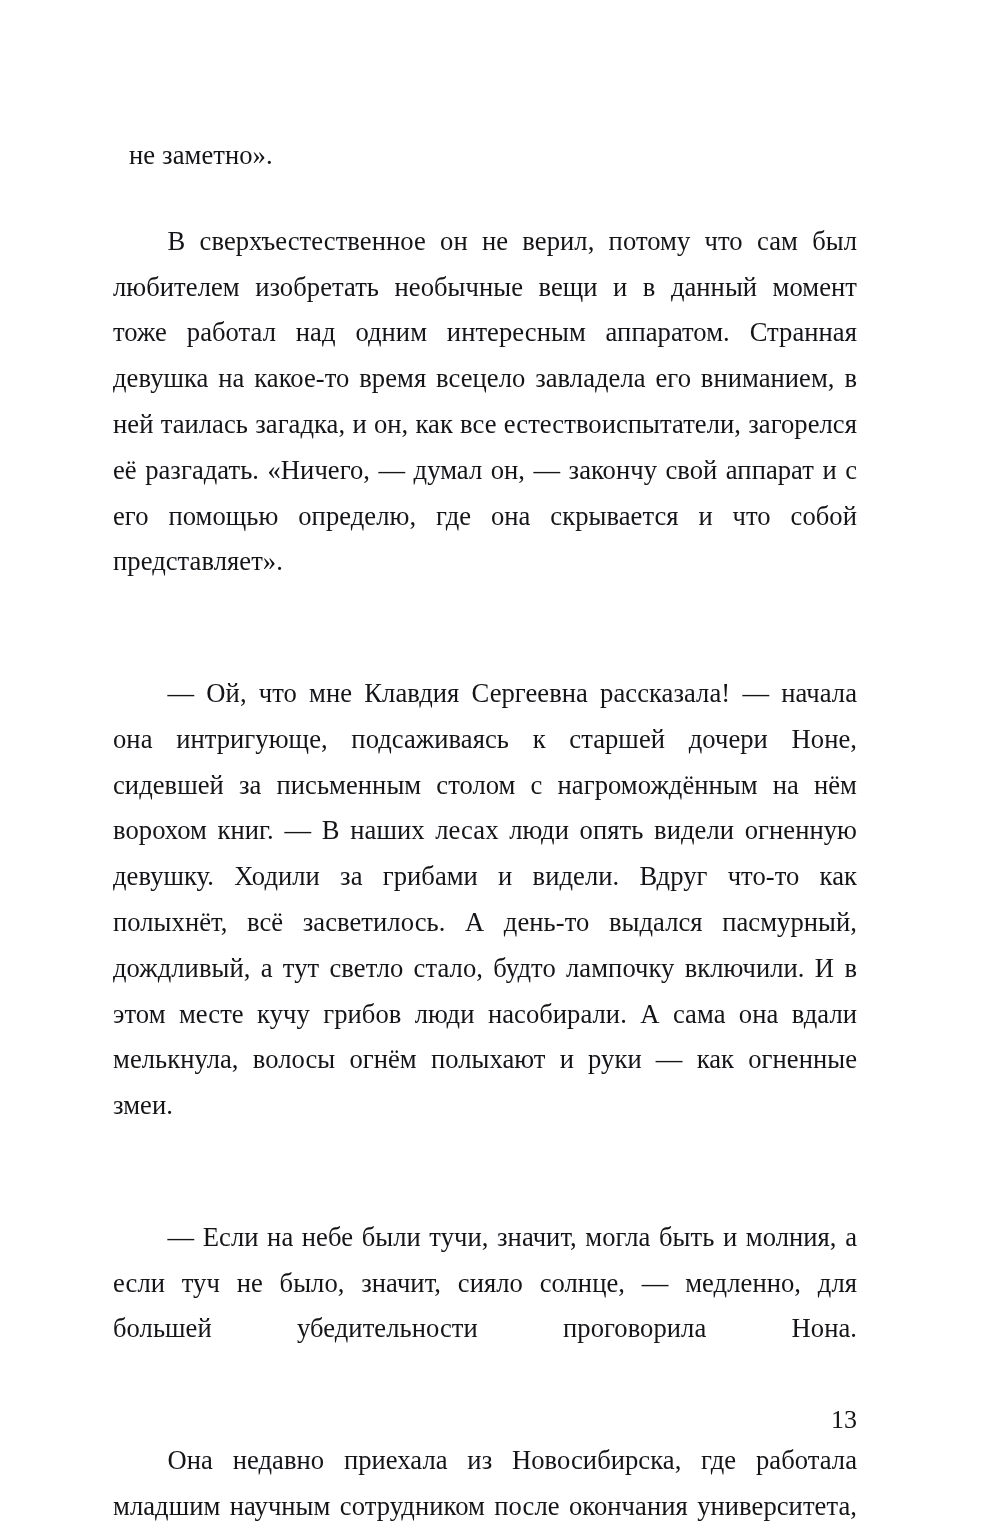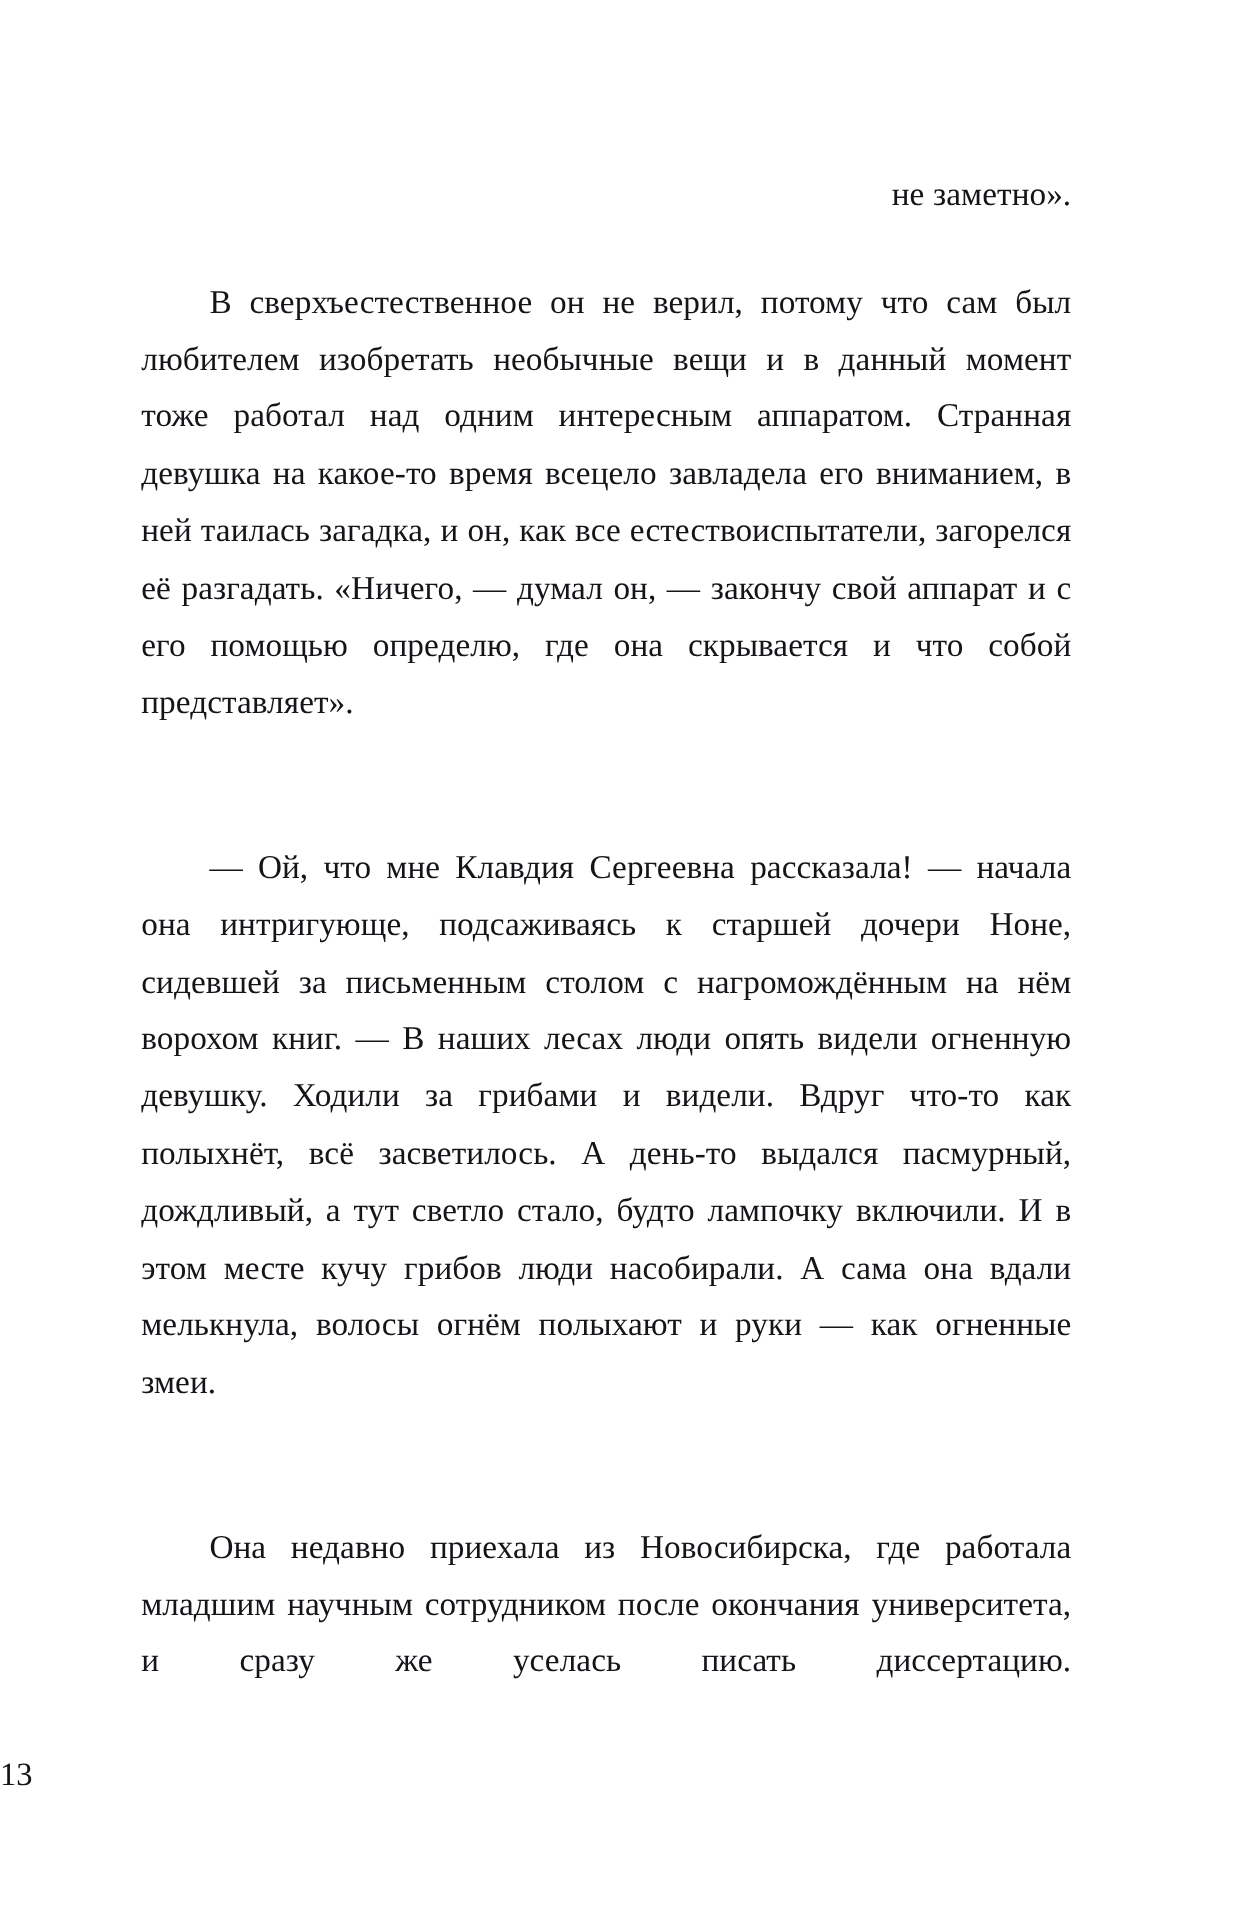--- a/index.html
+++ b/index.html
@@ -41,21 +41,21 @@
     text-justify: inter-word;
     -webkit-hyphens: none;
     hyphens: none;
     word-spacing: 0.01em;
     letter-spacing: 0.002em;
   }
 
   
   .para.continuation {
     text-indent: 0;
-    text-align: right;
+    text-align: left;
     margin-left: 16px;
   }
 
   .para.indented {
     text-indent: 2.05em;
     margin-top: 40px;
   }
 
   
   .para::after {
@@ -65,41 +65,42 @@
   }
   .para.no-stretch::after {
     content: none;
   }
 
   .page-number {
     position: absolute;
     left: 0;
     top: 1404px;
     width: 857px;
-    text-align: left;
+    text-align: right;
     font-size: 26px;
     line-height: 32px;
     color: #141419;
     font-family: "Liberation Serif", "DejaVu Serif", serif;
   }
 </style>
 </head>
 <body>
 
 <div class="page">
 
   <div class="text-column">
 
     <p class="para continuation no-stretch">не заметно».</p>
 
     <p class="para indented">В сверхъестественное он не верил, потому что сам был любителем изобретать необычные вещи и в данный момент тоже работал над одним интересным аппаратом. Странная девушка на какое-то время всецело завладела его вниманием, в ней таилась загадка, и он, как все естествоиспытатели, загорелся её разгадать. «Ничего, — думал он, — закончу свой аппарат и с его помощью определю, где она скрывается и что собой представляет».</p>
 
 
     <p class="para indented">— Ой, что мне Клавдия Сергеевна рассказала! — начала она интригующе, подсаживаясь к старшей дочери Ноне, сидевшей за письменным столом с нагромождённым на нём ворохом книг. — В наших лесах люди опять видели огненную девушку. Ходили за грибами и видели. Вдруг что-то как полыхнёт, всё засветилось. А день-то выдался пасмурный, дождливый, а тут светло стало, будто лампочку включили. И в этом месте кучу грибов люди насобирали. А сама она вдали мелькнула, волосы огнём полыхают и руки — как огненные змеи.</p>
 
+    <p class="para indented">— Если на небе были тучи, значит, могла быть и молния, а если туч не было, значит, сияло солнце, — медленно, для большей убедительности проговорила Нона.</p>
 
     <p class="para indented">Она недавно приехала из Новосибирска, где работала младшим научным сотрудником после окончания университета, и сразу же уселась писать диссертацию.</p>
 
   </div>
 
   <div class="page-number">13</div>
 
 </div>
 
 </body></html>

